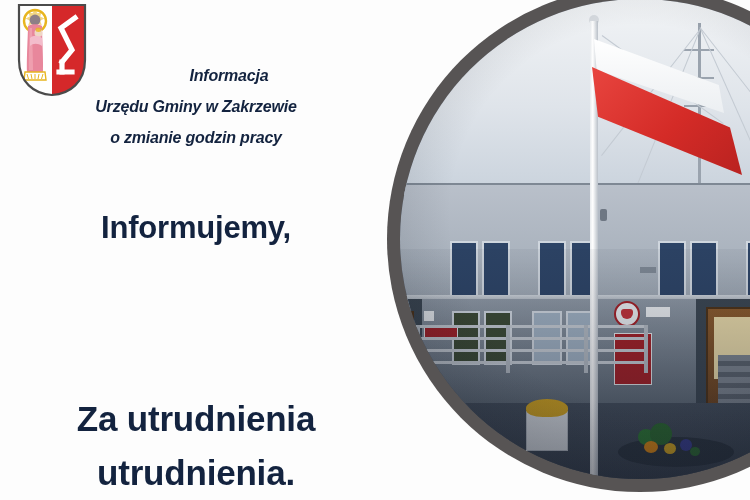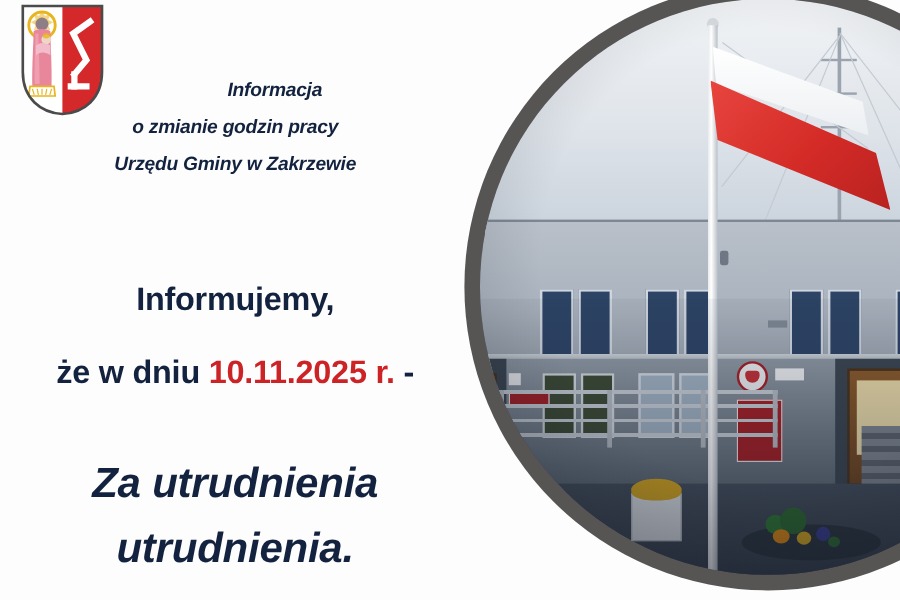--- a/index.html
+++ b/index.html
@@ -52,28 +52,27 @@
     font-size: 16px;
     line-height: 31px;
     white-space: nowrap;
     font-style: italic;
   }
   #title-block .ln1 { padding-left: 66px; }
 
   #body-block { top: 208px; }
   #body-block .ln {
     display: block;
-    font-size: 27px;
+    font-size: 31px;
     line-height: 39px;
     white-space: nowrap;
-    margin-top: 22px;
   }
   .date-red { color: #cc2327; }
 
-  #apology-block { top: 376px; font-style: italic; }
+  #apology-block { top: 392px; }
   #apology-block .ln {
     display: block;
     font-size: 35px;
     line-height: 54px;
     white-space: nowrap;
   }
 
   
   .photo-wrap {
     position: absolute;
@@ -262,27 +261,26 @@
           <path d="M59,16 L45,26 L56,48 L46,60"></path>
           <path d="M46,60 L46,70"></path>
           <path d="M43,70 L56,70"></path>
         </g>
       </g>
       <path d="M3,3 H69 V58 C69,80 54,92 36,93 C18,92 3,80 3,58 Z" fill="none" stroke="#4b4b4b" stroke-width="2.2"></path>
     </svg>
 
     <div class="text-block" id="title-block">
       <span class="ln ln1">Informacja</span>
+      <span class="ln">Urzędu Gminy w Zakrzewie</span>
       <span class="ln">o zmianie godzin pracy</span>
-      <span class="ln">Urzędu Gminy w Zakrzewie</span>
     </div>
 
     <div class="text-block" id="body-block">
       <span class="ln">Informujemy,</span>
-      <span class="ln"><span>że w dniu </span><span class="date-red">10.11.2025 r.</span><span>  -</span></span>
     </div>
 
     <div class="text-block" id="apology-block">
       <span class="ln">Za utrudnienia</span>
       <span class="ln">utrudnienia.</span>
     </div>
   </div>
 
   <div class="photo-wrap">
     <div class="photo-inner">

